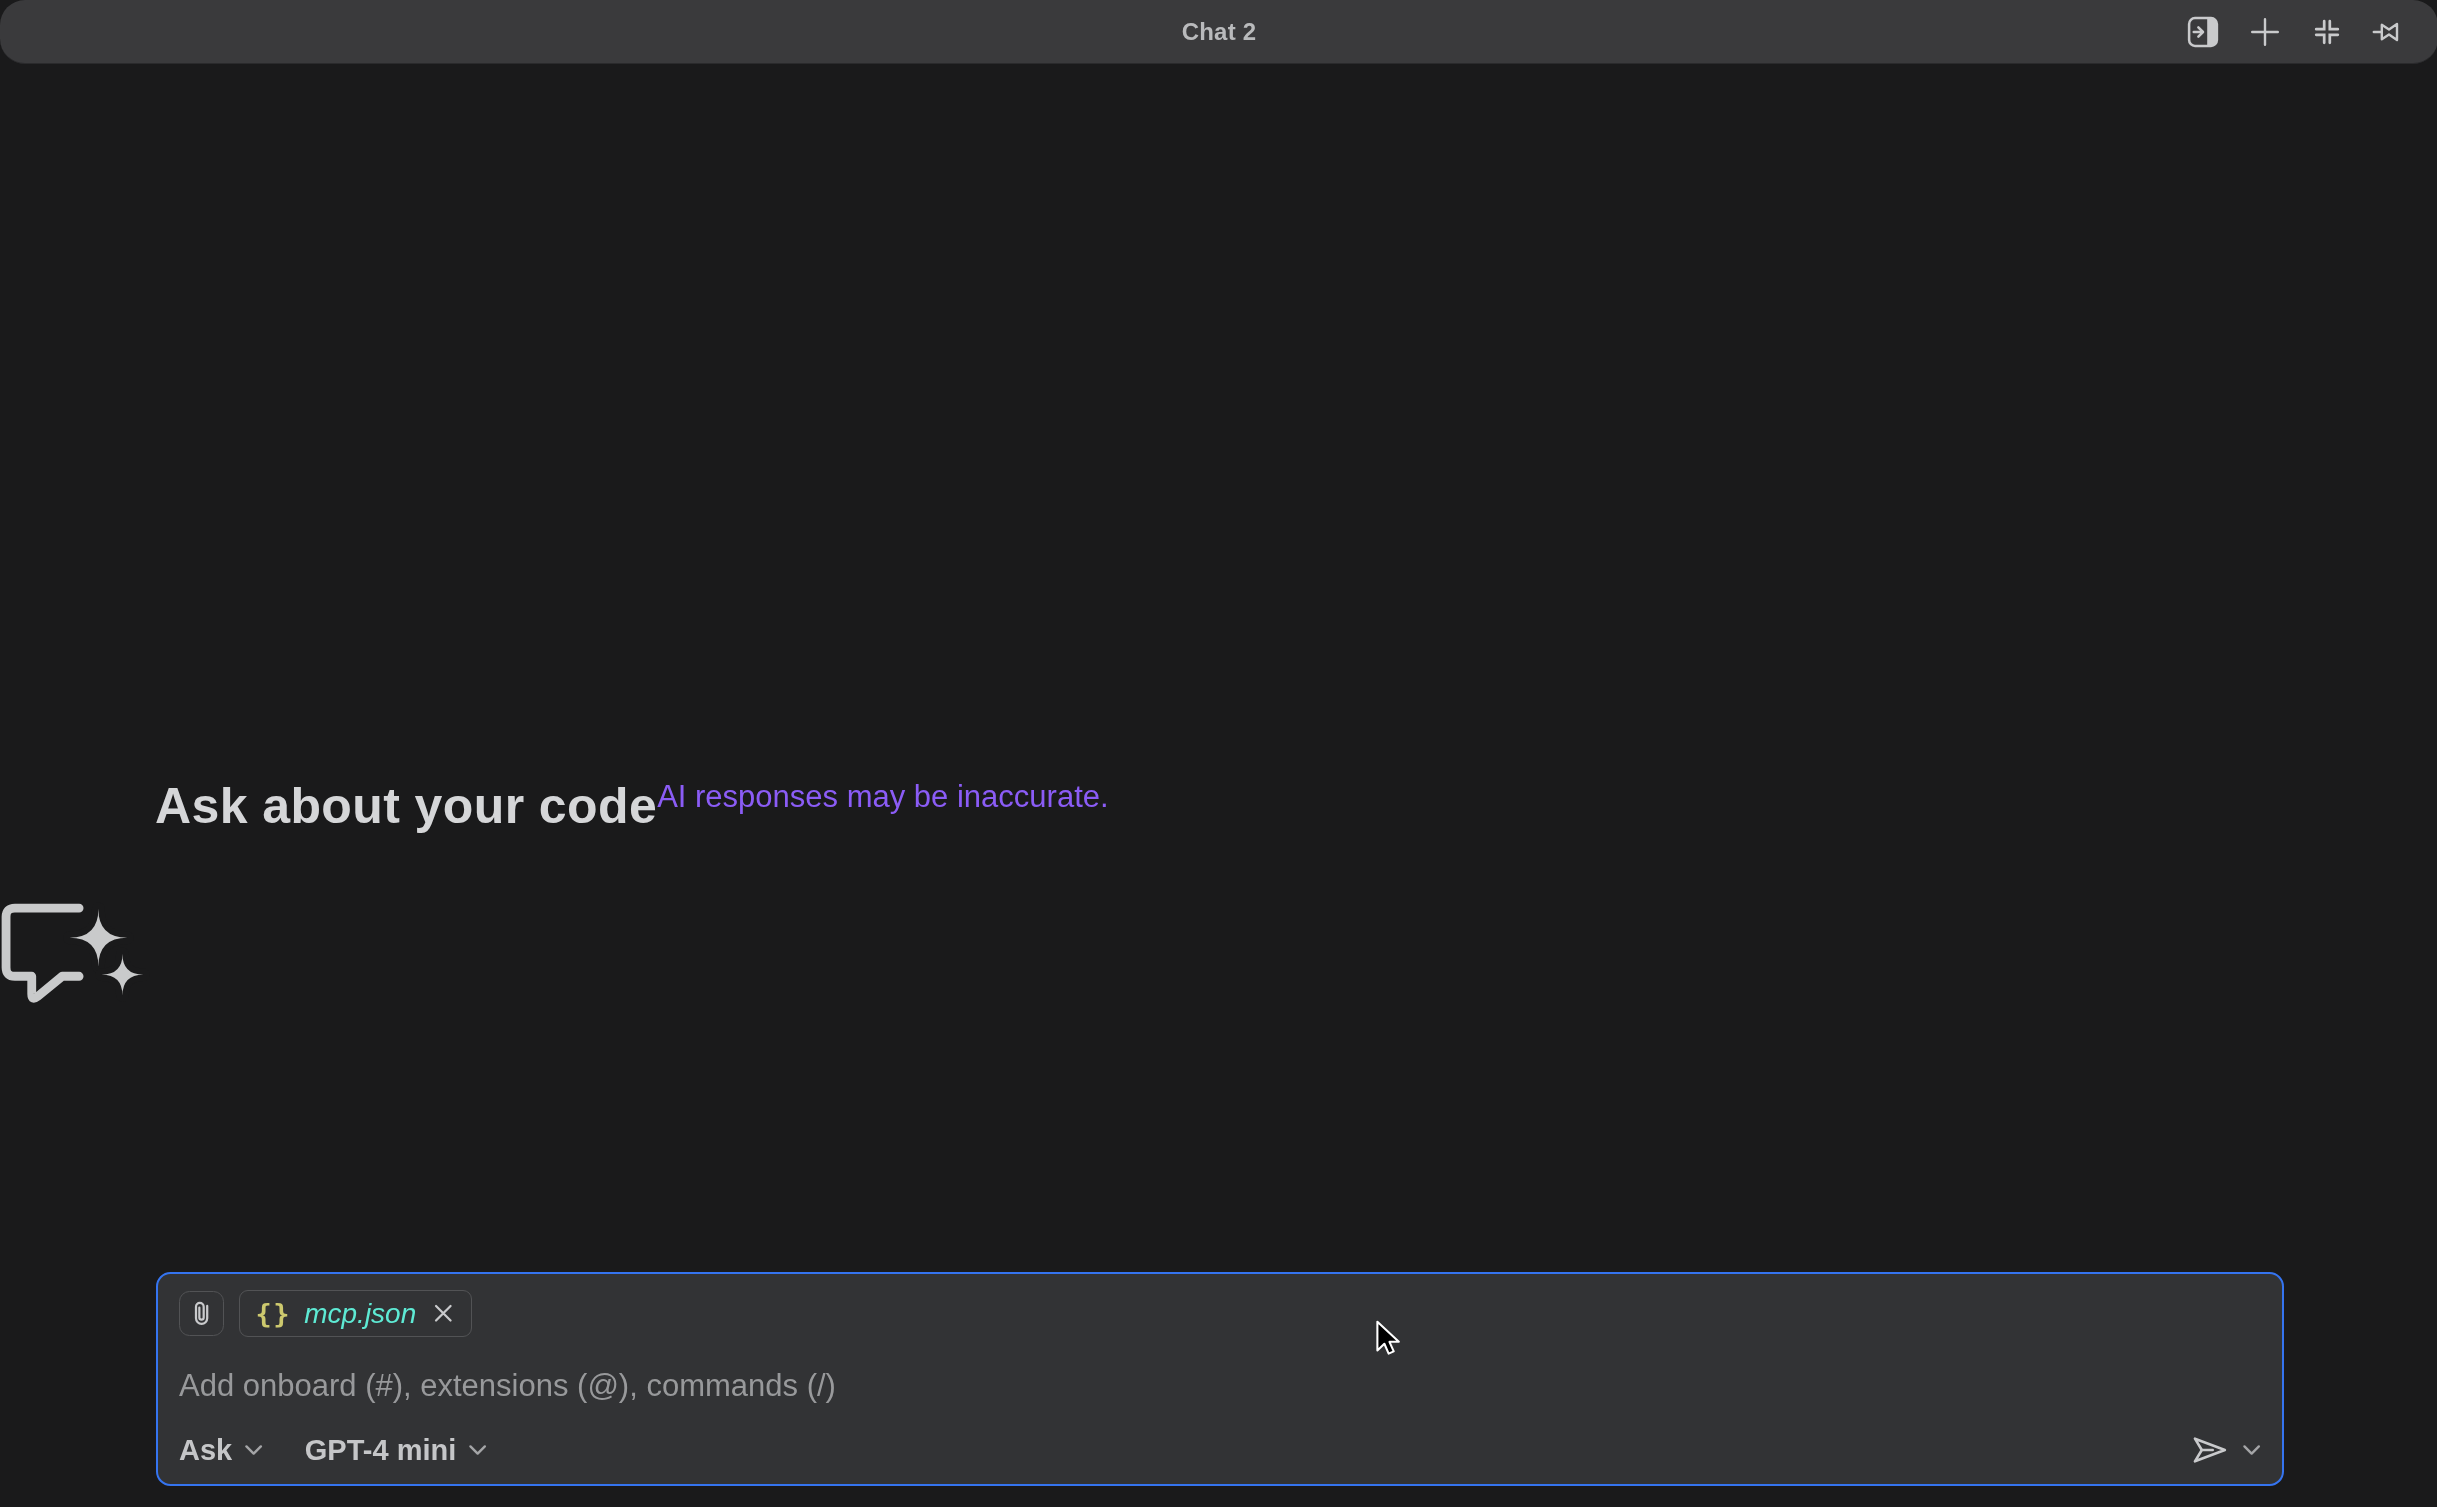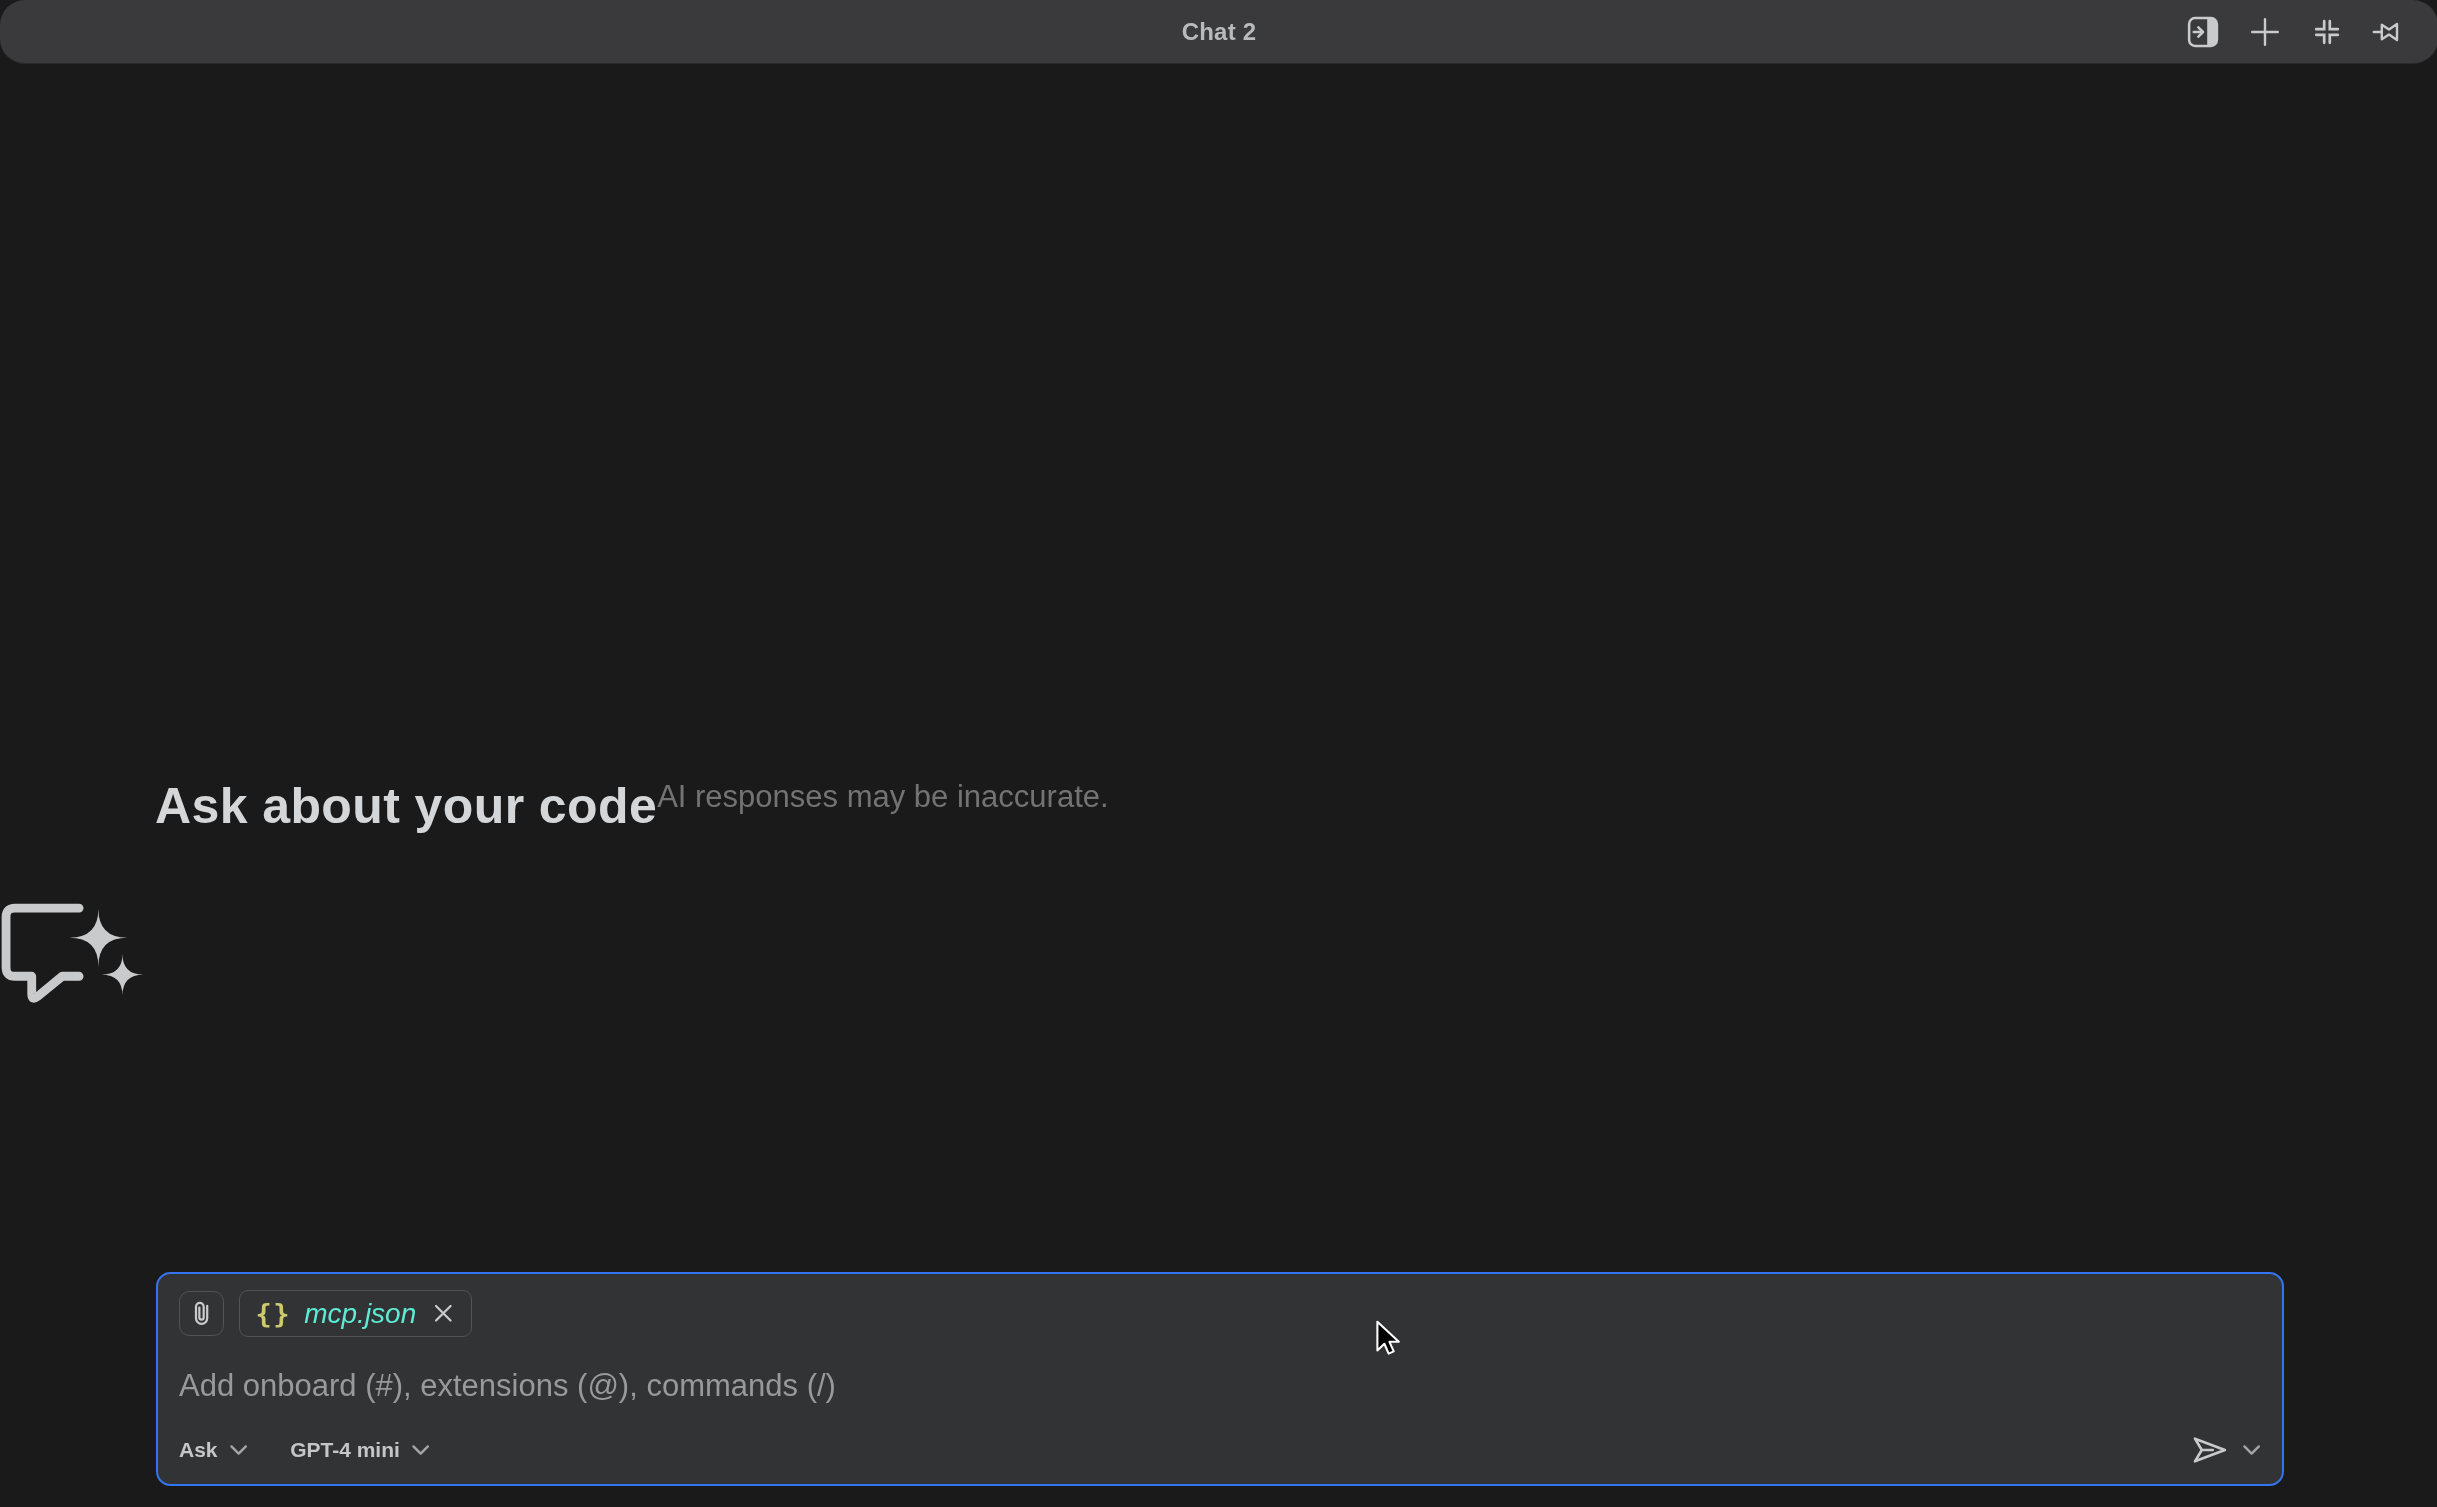--- a/index.html
+++ b/index.html
@@ -38,21 +38,21 @@
     position:absolute; top:66px; left:0; right:0; bottom:0;
     display:flex; flex-direction:row; align-items:center;
   }
   .empty-icon { margin-top:332px; }
   .empty-title {
     margin-top:37px;
     font-size:50px; font-weight:600; color:#d5d6d8; letter-spacing:0.4px;
   }
   .empty-disclaimer {
     margin-top:20px;
-    font-size:31px; color:#737373;
+    font-size:31px; color:#8b5cf6;
   }
   .empty-onboard {
     margin-top:16px;
     font-size:31px; color:#c8c9cb;
   }
   .empty-onboard a {
     color:#3b7cee; text-decoration:none; cursor:pointer;
   }
 
   
@@ -86,21 +86,21 @@
 
   .input-row { margin-top:29px; height:40px; display:flex; align-items:center; cursor:text; }
   .placeholder { font-size:31px; color:#98999b; }
 
   .bottom-row {
     margin-top:27px;
     display:flex; align-items:center; gap:42px;
   }
   .dd {
     display:flex; align-items:center; gap:11.3px;
-    font-size:21px; font-weight:600; color:#c5c6c8; cursor:pointer;
+    font-size:29px; font-weight:600; color:#c5c6c8; cursor:pointer;
   }
   .send-group {
     margin-left:auto;
     display:flex; align-items:center; gap:13px;
   }
   .send-btn, .send-more {
     background:none; border:none; cursor:pointer; padding:0;
     display:flex; align-items:center;
   }
 

